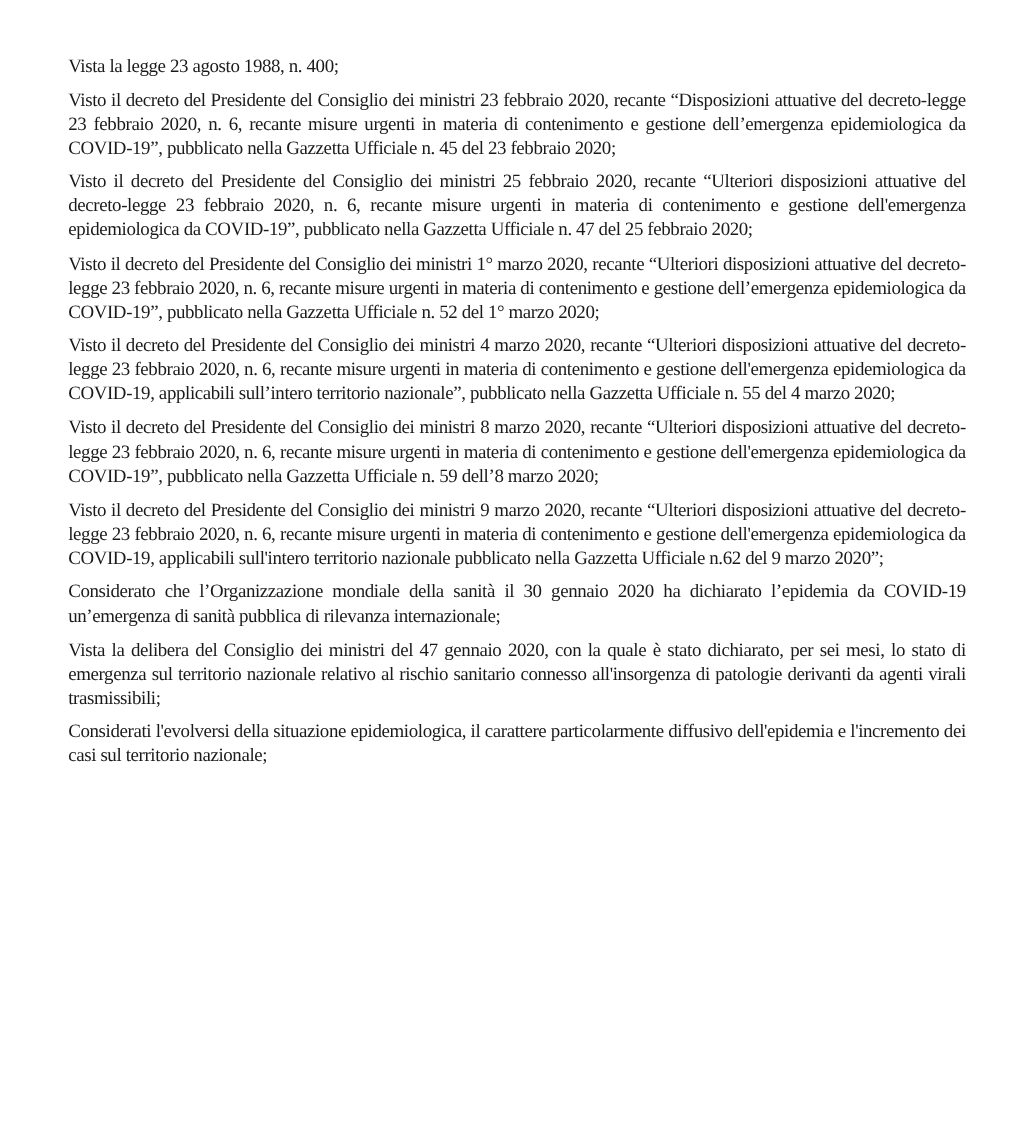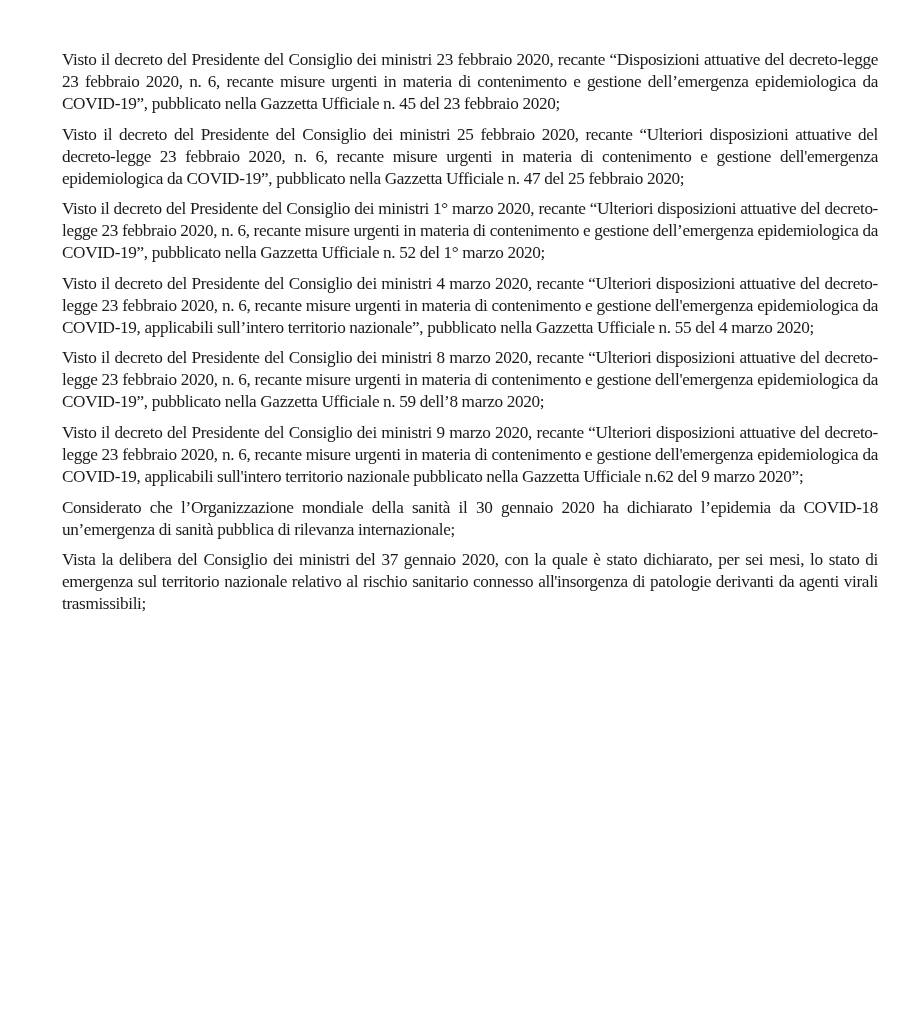--- a/index.html
+++ b/index.html
@@ -30,21 +30,23 @@
       word-spacing: 0px;
     }
     .para.single {
       text-align: left;
     }
   </style>
 </head>
 <body>
 
 <div class="page">
+  <p class="para single">Vista la legge 23 agosto 1988, n. 400;</p>
   <p class="para">Visto il decreto del Presidente del Consiglio dei ministri 23 febbraio 2020, recante “Disposizioni attuative del decreto-legge 23 febbraio 2020, n. 6, recante misure urgenti in materia di contenimento e gestione dell’emergenza epidemiologica da COVID-19”, pubblicato nella Gazzetta Ufficiale n. 45 del 23 febbraio 2020;</p>
   <p class="para">Visto il decreto del Presidente del Consiglio dei ministri 25 febbraio 2020, recante “Ulteriori disposizioni attuative del decreto-legge 23 febbraio 2020, n. 6, recante misure urgenti in materia di contenimento e gestione dell'emergenza epidemiologica da COVID-19”, pubblicato nella Gazzetta Ufficiale n. 47 del 25 febbraio 2020;</p>
   <p class="para">Visto il decreto del Presidente del Consiglio dei ministri 1° marzo 2020, recante “Ulteriori disposizioni attuative del decreto-legge 23 febbraio 2020, n. 6, recante misure urgenti in materia di contenimento e gestione dell’emergenza epidemiologica da COVID-19”, pubblicato nella Gazzetta Ufficiale n. 52 del 1° marzo 2020;</p>
   <p class="para">Visto il decreto del Presidente del Consiglio dei ministri 4 marzo 2020, recante “Ulteriori disposizioni attuative del decreto-legge 23 febbraio 2020, n. 6, recante misure urgenti in materia di contenimento e gestione dell'emergenza epidemiologica da COVID-19, applicabili sull’intero territorio nazionale”, pubblicato nella Gazzetta Ufficiale n. 55 del 4 marzo 2020;</p>
   <p class="para">Visto il decreto del Presidente del Consiglio dei ministri 8 marzo 2020, recante “Ulteriori disposizioni attuative del decreto-legge 23 febbraio 2020, n. 6, recante misure urgenti in materia di contenimento e gestione dell'emergenza epidemiologica da COVID-19”, pubblicato nella Gazzetta Ufficiale n. 59 dell’8 marzo 2020;</p>
   <p class="para">Visto il decreto del Presidente del Consiglio dei ministri 9 marzo 2020, recante “Ulteriori disposizioni attuative del decreto-legge 23 febbraio 2020, n. 6, recante misure urgenti in materia di contenimento e gestione dell'emergenza epidemiologica da COVID-19, applicabili sull'intero territorio nazionale pubblicato nella Gazzetta Ufficiale n.62 del 9 marzo 2020”;</p>
-  <p class="para">Considerato che l’Organizzazione mondiale della sanità il 30 gennaio 2020 ha dichiarato l’epidemia da COVID-18 un’emergenza di sanità pubblica di rilevanza internazionale;</p>
-  <p class="para">Vista la delibera del Consiglio dei ministri del 37 gennaio 2020, con la quale è stato dichiarato, per sei mesi, lo stato di emergenza sul territorio nazionale relativo al rischio sanitario connesso all'insorgenza di patologie derivanti da agenti virali trasmissibili;</p>
+  <p class="para">Considerato che l’Organizzazione mondiale della sanità il 30 gennaio 2020 ha dichiarato l’epidemia da COVID-19 un’emergenza di sanità pubblica di rilevanza internazionale;</p>
+  <p class="para">Vista la delibera del Consiglio dei ministri del 47 gennaio 2020, con la quale è stato dichiarato, per sei mesi, lo stato di emergenza sul territorio nazionale relativo al rischio sanitario connesso all'insorgenza di patologie derivanti da agenti virali trasmissibili;</p>
+  <p class="para">Considerati l'evolversi della situazione epidemiologica, il carattere particolarmente diffusivo dell'epidemia e l'incremento dei casi sul territorio nazionale;</p>
 </div>
 
 </body></html>

